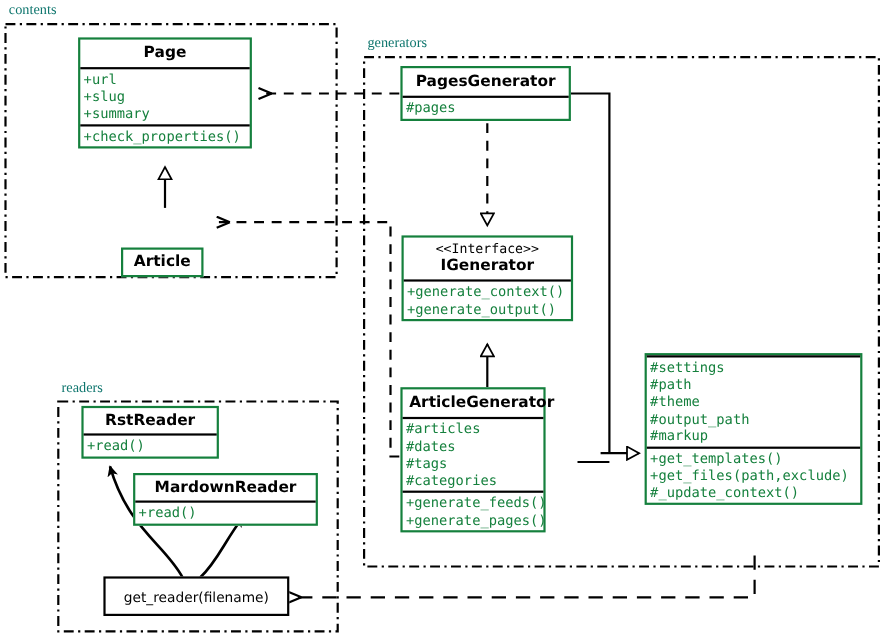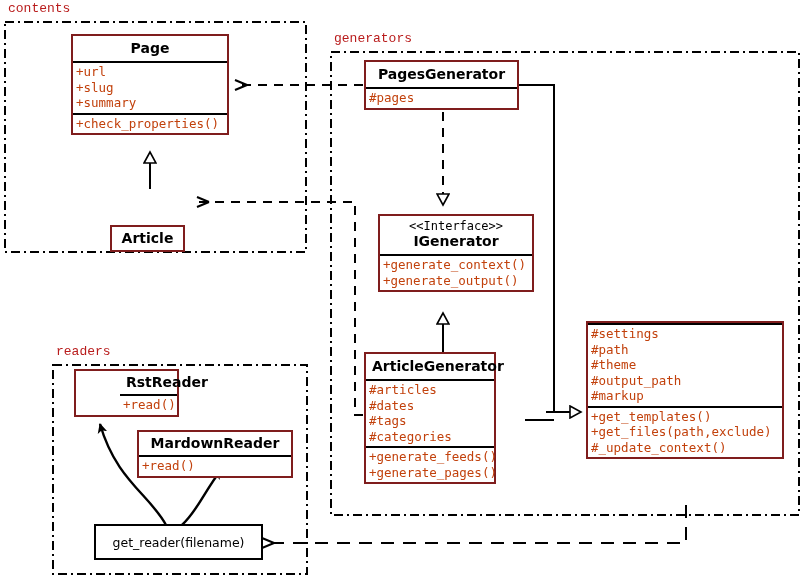--- a/index.html
+++ b/index.html
@@ -1,32 +1,32 @@
 <!DOCTYPE html>
 <html><head>
 <meta charset="utf-8">
 <style>
   html,body{margin:0;padding:0;background:#ffffff;}
   #stage{position:relative;width:803px;height:579px;background:#ffffff;
          font-family:"DejaVu Sans", sans-serif;overflow:hidden;}
   svg#wires{position:absolute;left:0;top:0;width:803px;height:579px;}
 
   
-  .pkg-label{position:absolute;font-family:Liberation Mono, monospace;font-size:13px;
-             color:#b91c1c;background:#fff;padding:0 2px;white-space:nowrap;line-height:15px;}
+  .pkg-label{position:absolute;font-family:Liberation Serif, serif;font-size:13px;
+             color:#0f766e;background:#fff;padding:0 2px;white-space:nowrap;line-height:15px;}
 
   
-  .uml{position:absolute;box-sizing:border-box;border:2px solid #7f1d1d;background:#fff;}
+  .uml{position:absolute;box-sizing:border-box;border:2px solid #15803d;background:#fff;}
   .uml .title{font-weight:bold;font-size:14px;text-align:center;color:#000;
               padding:4px 6px 5px;line-height:16px;font-family:"DejaVu Sans",sans-serif;}
   .uml .stereo{font-weight:normal;font-size:12px;text-align:center;color:#000;
                padding:3px 6px 0;line-height:14px;font-family:"DejaVu Sans Mono",monospace;}
   .uml .compart{border-top:2px solid #000;padding:1px 3px 2px;}
   .uml .compart div{font-family:"DejaVu Sans Mono",monospace;font-size:12.5px;
-                    line-height:15.5px;color:#c2410c;white-space:pre;}
+                    line-height:15.5px;color:#15803d;white-space:pre;}
   .plainbox{position:absolute;box-sizing:border-box;border:2px solid #000;background:#fff;
             display:flex;align-items:center;justify-content:center;}
   .plainbox span{font-family:"DejaVu Sans",sans-serif;font-size:12.5px;color:#000;}
 </style>
 </head>
 <body>
 
 <div id="stage">
 
   <svg id="wires" viewBox="0 0 803 579" xmlns="http://www.w3.org/2000/svg">
@@ -105,21 +105,21 @@
     <div class="title" style="padding:3px 6px 4px;">Article</div>
   </div>
 
   <div class="uml" style="left:364px; top:60px; width:155px;">
     <div class="title">PagesGenerator</div>
     <div class="compart">
       <div>#pages</div>
     </div>
   </div>
 
-  <div class="uml" style="left:378px; top:214px; width:156px;">
+  <div class="uml" style="left:365px; top:214px; width:156px;">
     <div class="stereo">&lt;&lt;Interface&gt;&gt;</div>
     <div class="title" style="padding:0 6px 5px;">IGenerator</div>
     <div class="compart">
       <div>+generate_context()</div>
       <div>+generate_output()</div>
     </div>
   </div>
 
   <div class="uml" style="left:364px; top:352px; width:132px;">
     <div class="title">ArticleGenerator</div>
@@ -143,28 +143,28 @@
       <div>#output_path</div>
       <div>#markup</div>
     </div>
     <div class="compart">
       <div>+get_templates()</div>
       <div>+get_files(path,exclude)</div>
       <div>#_update_context()</div>
     </div>
   </div>
 
-  <div class="uml" style="left:74px; top:369px; width:105px;padding-left:44px;">
+  <div class="uml" style="left:74px; top:369px; width:125px;">
     <div class="title" style="padding:3px 6px 4px;">RstReader</div>
     <div class="compart">
       <div>+read()</div>
     </div>
   </div>
 
-  <div class="uml" style="left:137px; top:430px; width:156px;">
+  <div class="uml" style="left:121px; top:430px; width:168px;">
     <div class="title" style="padding:3px 6px 4px;">MardownReader</div>
     <div class="compart">
       <div>+read()</div>
     </div>
   </div>
 
   <div class="plainbox" style="left:94px; top:524px; width:169px; height:36px;">
     <span>get_reader(filename)</span>
   </div>
 

